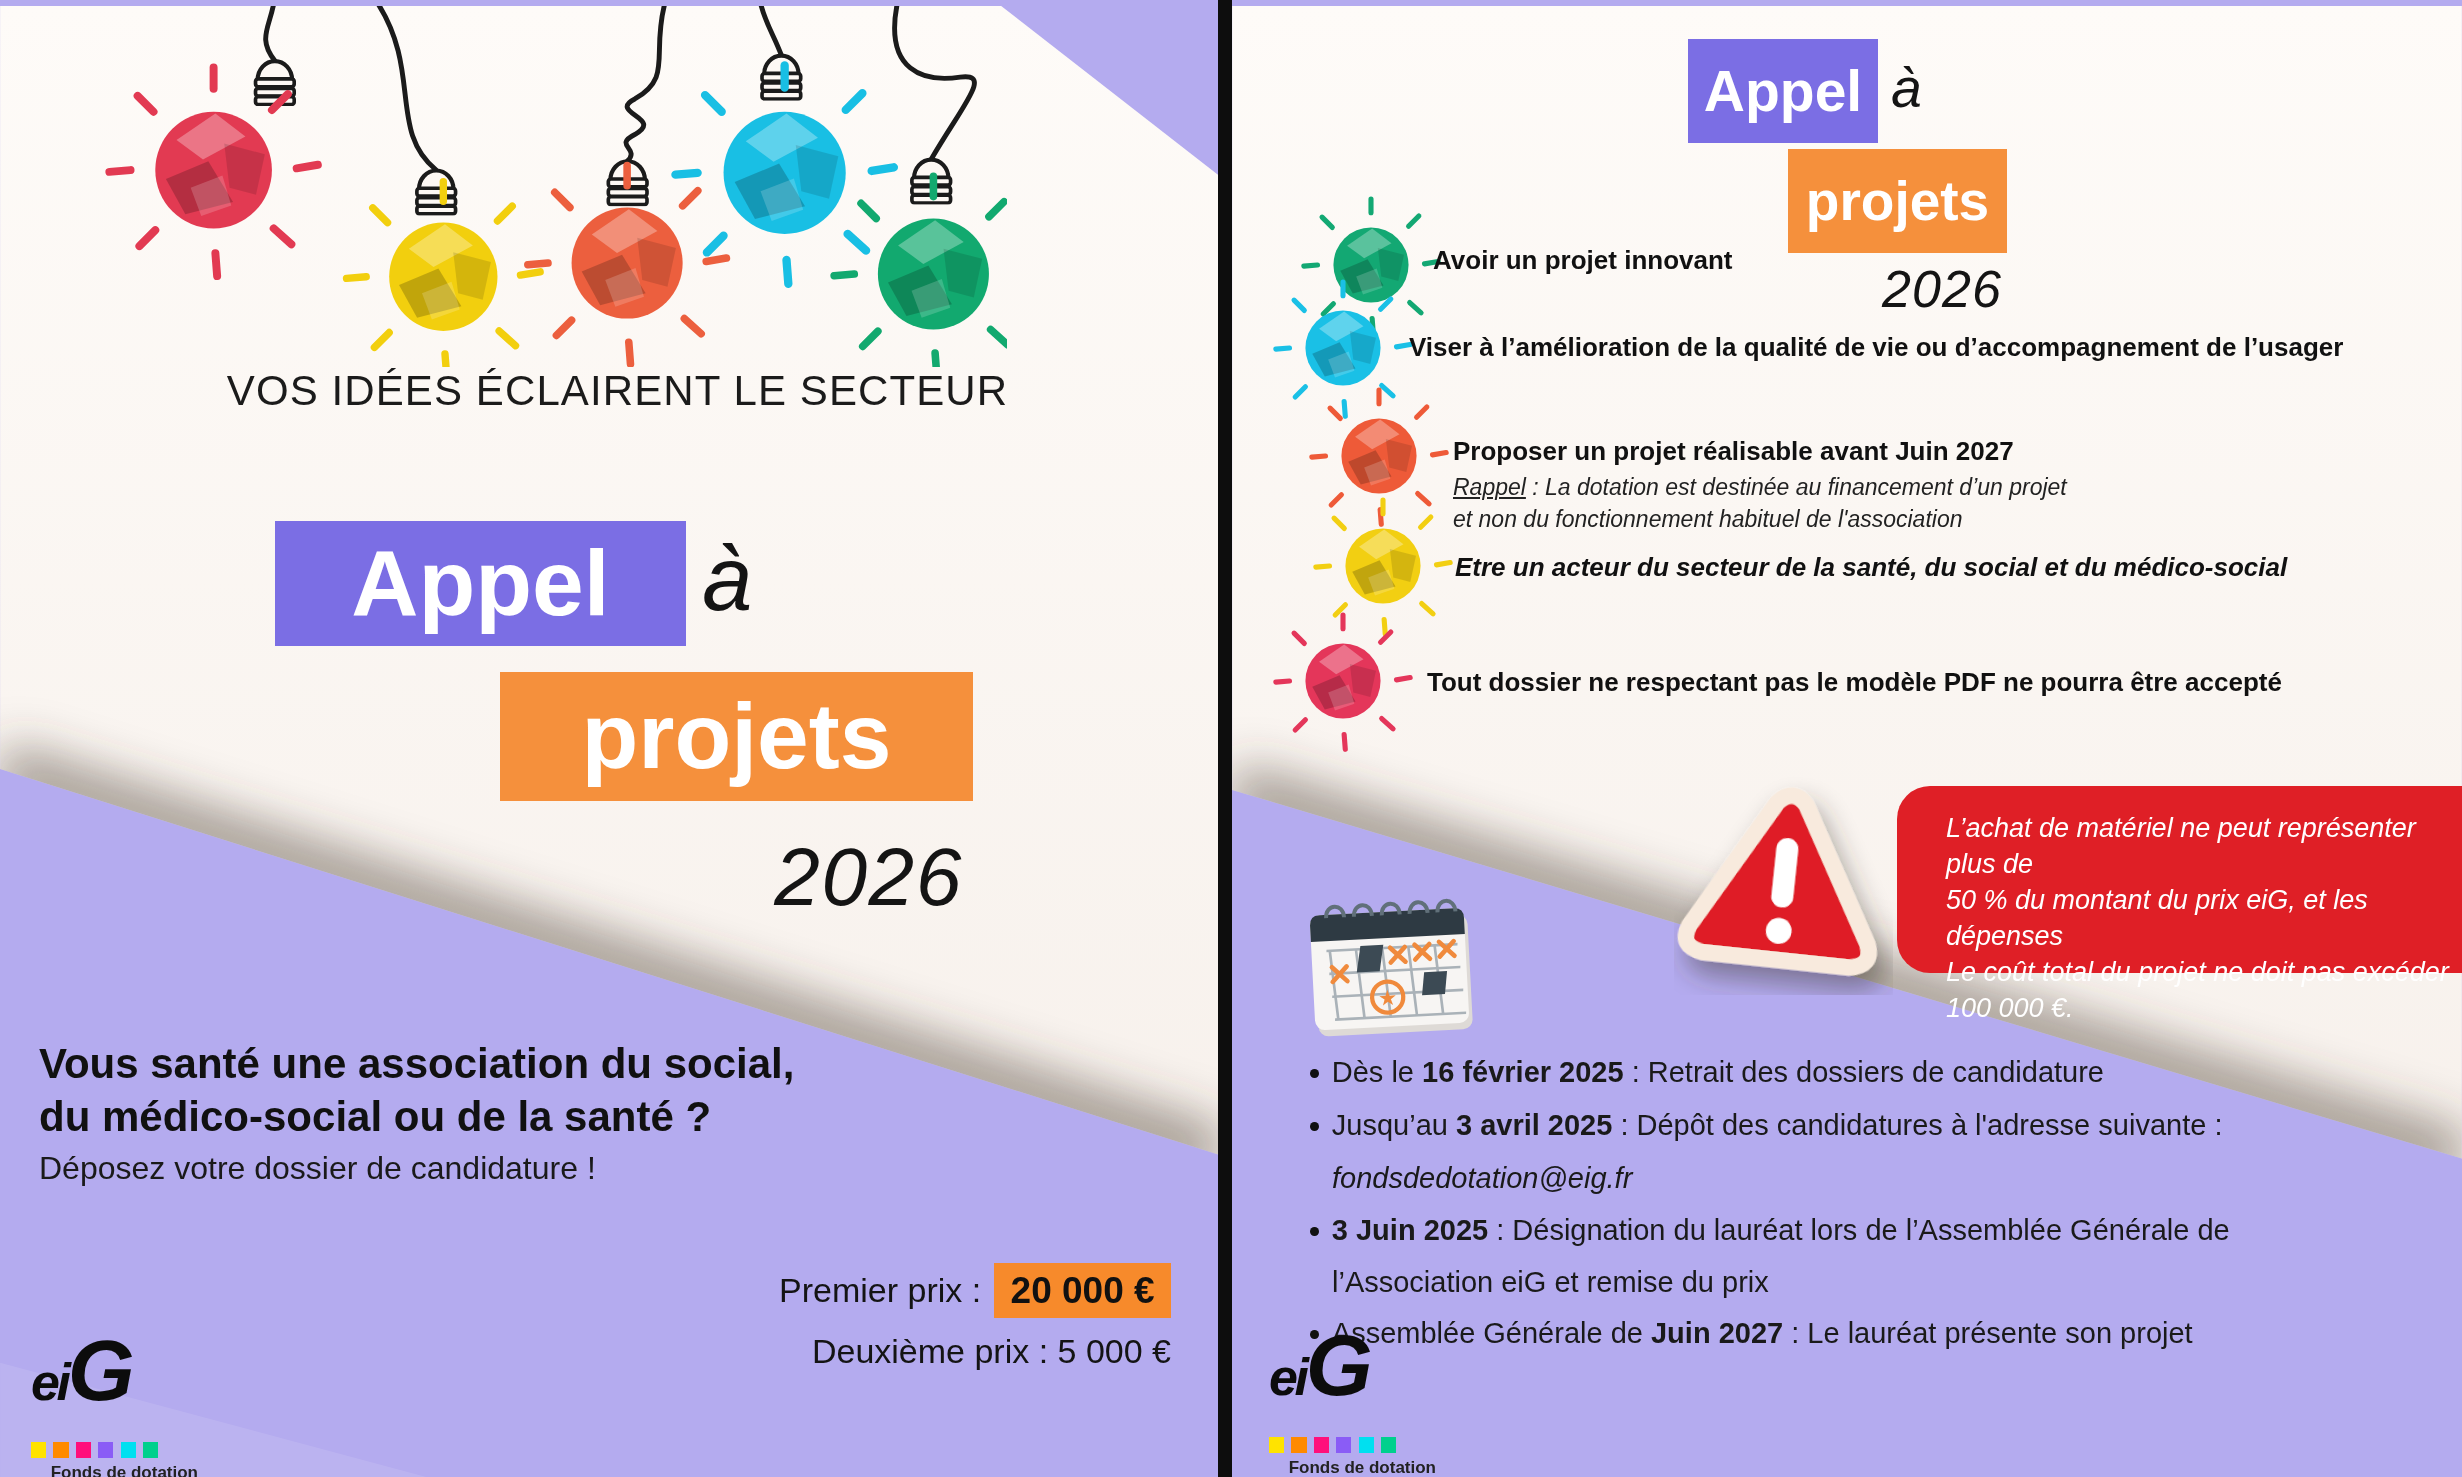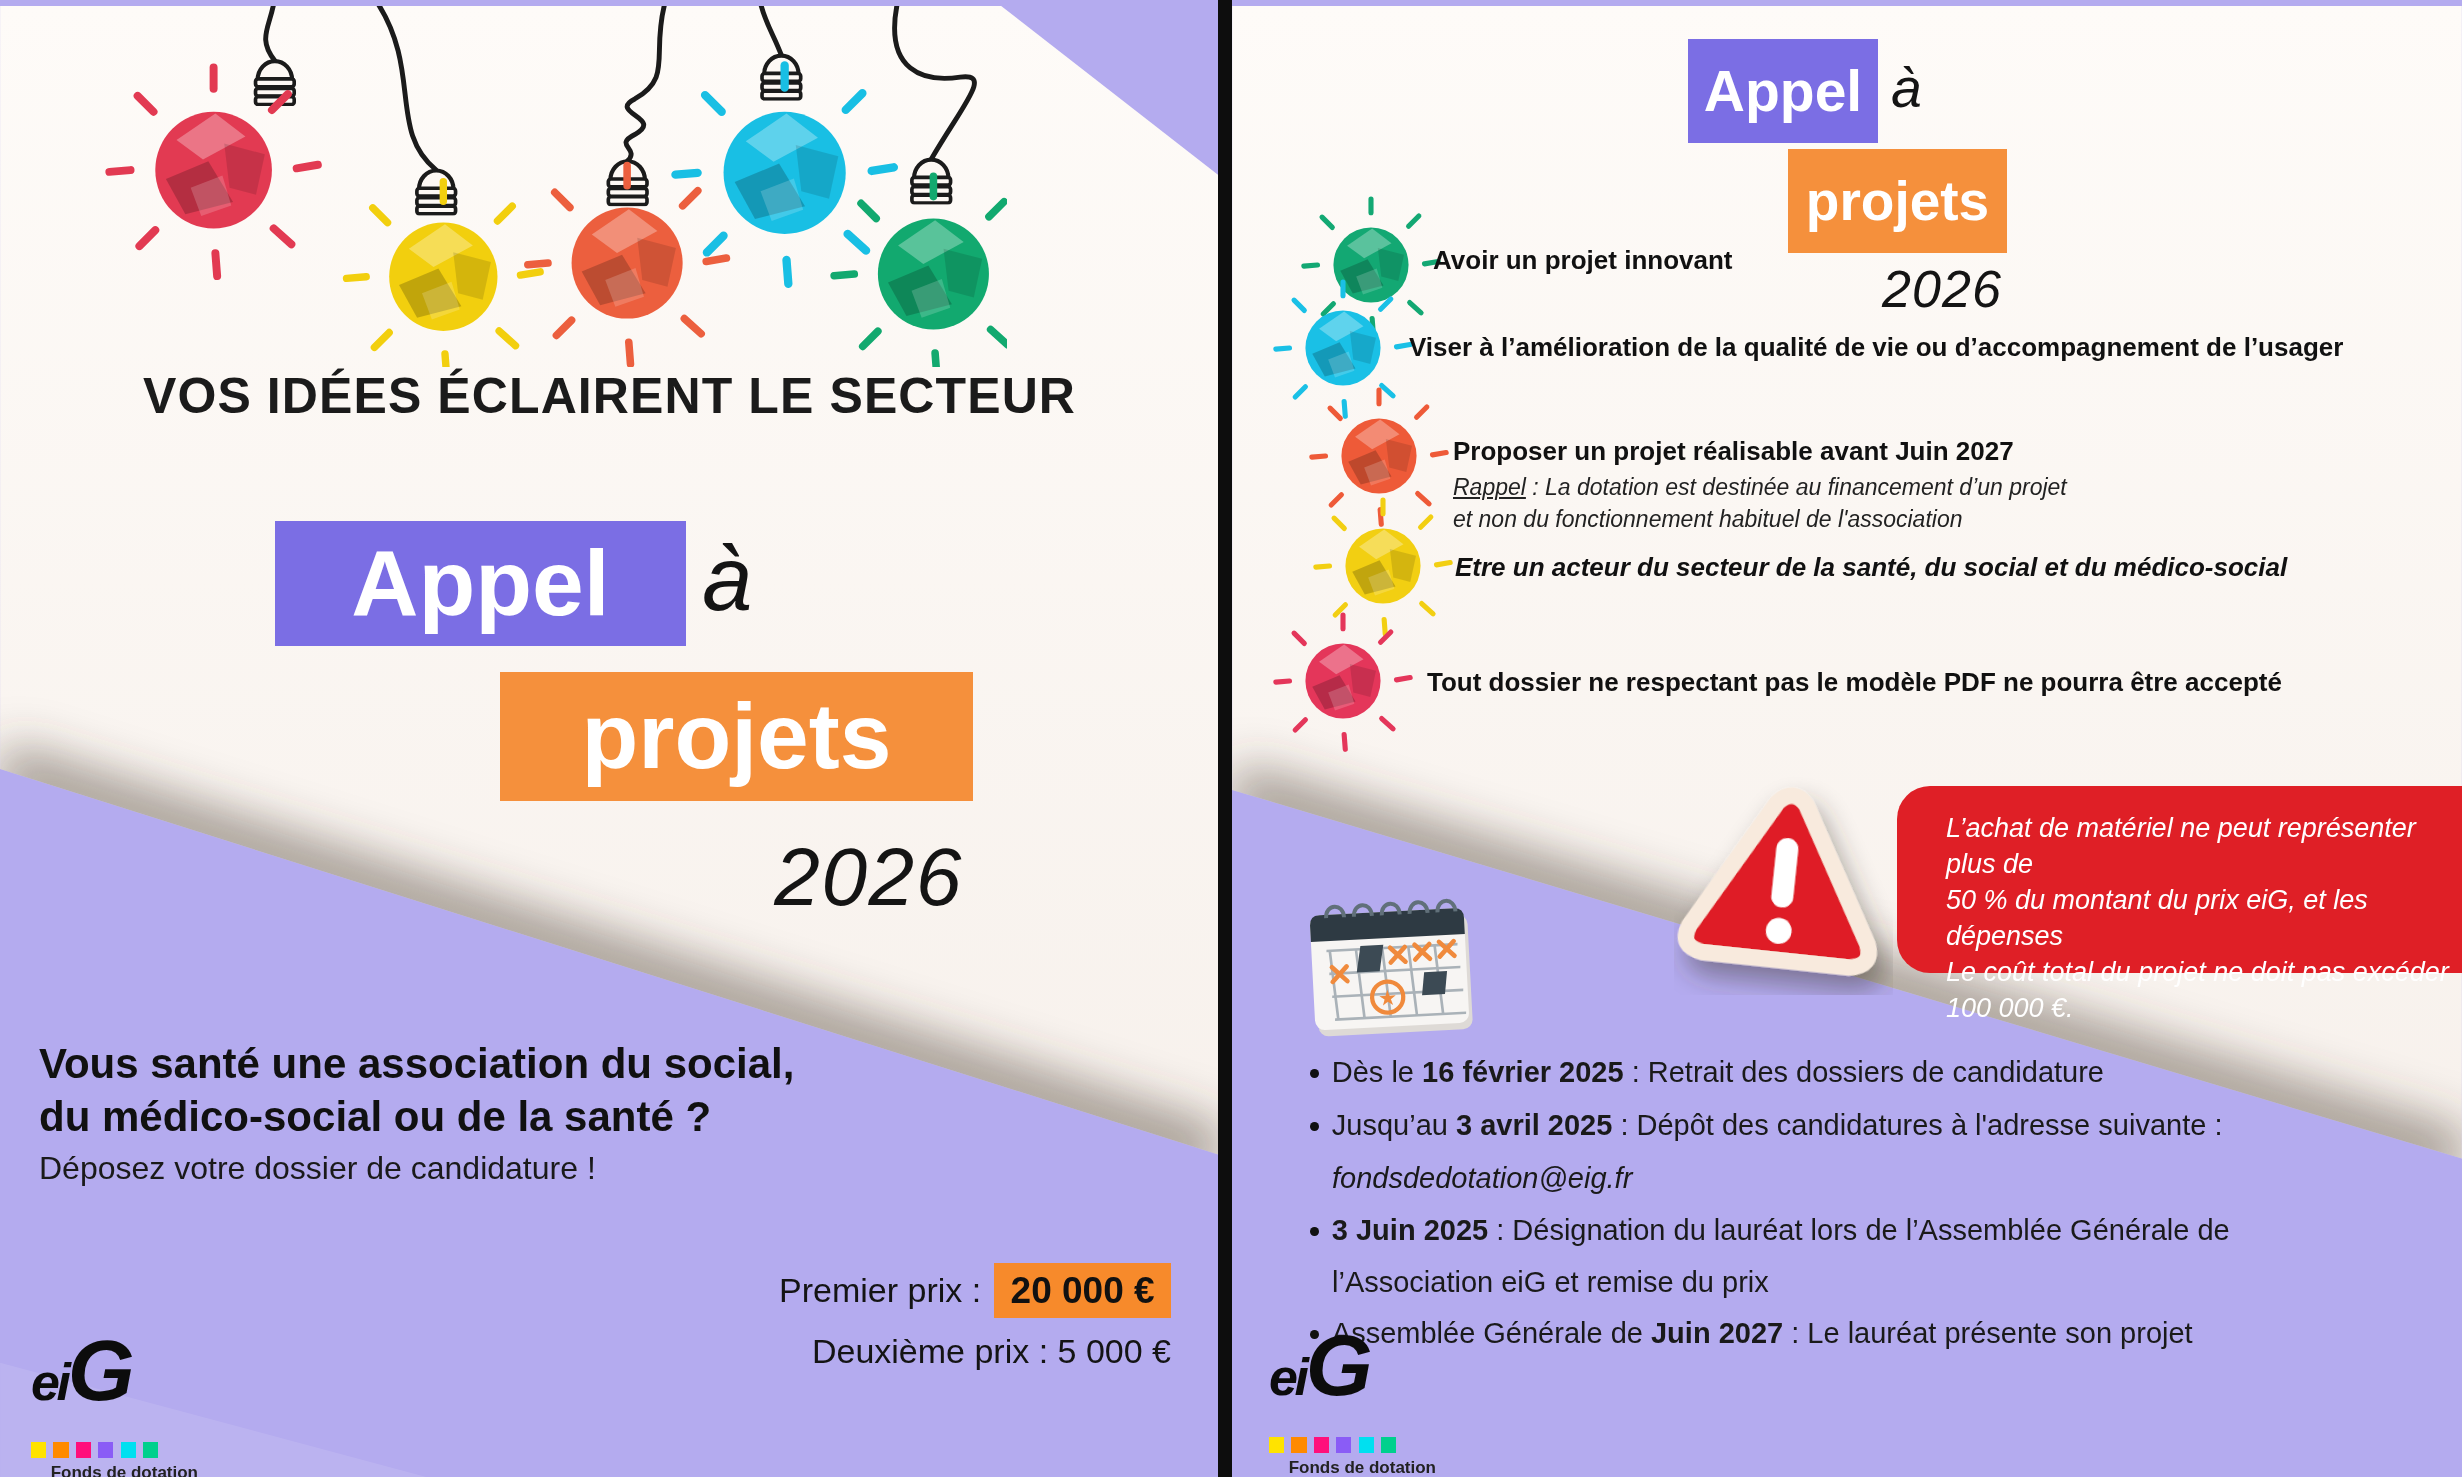--- a/index.html
+++ b/index.html
@@ -11,22 +11,22 @@
   }
   .panel{position:absolute;top:0;height:1041px;margin-top:6px;}
   #left-panel{left:0;width:1219px;}
   #right-panel{left:1232px;width:1230px;}
   .bg-svg{position:absolute;left:0;top:0;}
   #divider{position:absolute;left:1218px;top:0;width:14.2px;height:1477px;background:#0d0d0d;}
   #bottom-strip{position:absolute;left:0;top:1471px;width:1230px;height:6.6px;background:#ee8430;}
 
   
   #lights-svg{position:absolute;left:0;top:0;width:1007px;height:361px;}
-  #tagline{position:absolute;left:0;top:361px;width:1219px;text-align:center;
-    font-size:50px;font-weight:700;letter-spacing:1.1px;color:#1b1b1b;}
+  #tagline{position:absolute;left:8px;top:361px;width:1219px;text-align:center;
+    font-size:42px;font-weight:400;letter-spacing:1.1px;color:#1b1b1b;}
   .title-box{position:absolute;text-align:center;color:#fff;font-weight:800;}
   #l-title-appel{left:275px;top:515px;width:411px;height:125px;line-height:125px;font-size:93px;background:#7b6ee4;}
   #l-title-a{position:absolute;left:702px;top:515px;height:125px;line-height:117px;font-size:90px;font-style:italic;font-weight:400;color:#141414;}
   #l-title-projets{left:500px;top:666px;width:473px;height:129px;line-height:129px;font-size:93px;background:#f5903c;}
   #l-title-year{position:absolute;left:700px;top:824px;width:263px;text-align:right;
     font-size:82px;font-style:italic;font-weight:400;letter-spacing:1.6px;color:#141414;}
   #audience{position:absolute;left:39px;top:1031px;font-size:42px;font-weight:800;line-height:53px;color:#111;}
   #cta{position:absolute;left:39px;top:1144px;font-size:32px;font-weight:400;color:#1a1a1a;}
   #prizes{position:absolute;right:48px;top:1257px;text-align:right;}
   .prize-row{display:flex;justify-content:flex-end;align-items:center;font-size:34px;}

